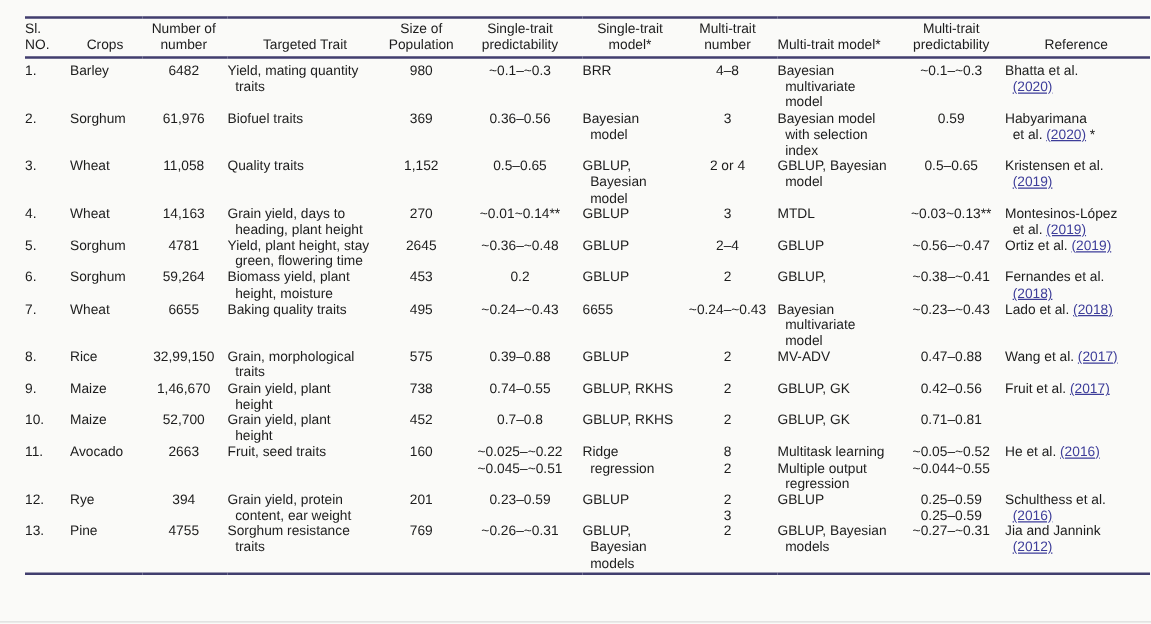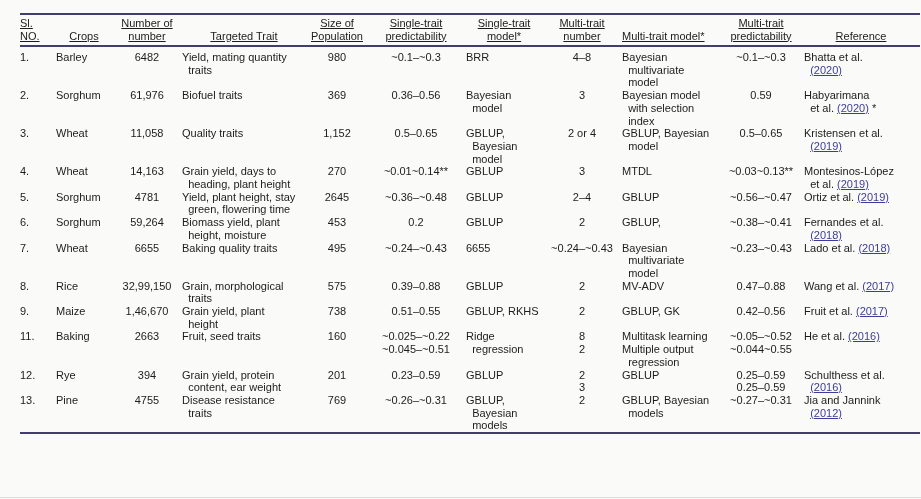--- a/index.html
+++ b/index.html
@@ -21,21 +21,20 @@
   }
   th{
     font-weight:normal;
     vertical-align:bottom;
     font-size:11px;
     line-height:12.5px;
     white-space:pre-line;
     border-bottom:2px solid #413e6e;
     padding:2px 2px 3px 0;
     text-align:center;
-    text-decoration:underline;
   }
   td{
     vertical-align:top;
     font-size:11px;
     line-height:12.7px;
     white-space:pre-wrap;
     padding:0 2px 0 0;
     text-align:center;
   }
   tbody tr:first-child td{padding-top:4px;}
@@ -205,30 +204,44 @@
           <td class="c-mpred">0.47–0.88</td>
           <td class="c-ref"><span class="ref-plain">Wang et al. </span><span class="ref-link">(2017)</span></td>
         </tr>
         <tr>
           <td class="c-no">9.</td>
           <td class="c-crop">Maize</td>
           <td class="c-markers">1,46,670</td>
           <td class="c-trait">Grain yield, plant
   height</td>
           <td class="c-pop">738</td>
-          <td class="c-spred">0.51–0.55</td>
+          <td class="c-spred">0.74–0.55</td>
           <td class="c-smodel">GBLUP, RKHS</td>
           <td class="c-mnum">2</td>
           <td class="c-mmodel">GBLUP, GK</td>
           <td class="c-mpred">0.42–0.56</td>
           <td class="c-ref"><span class="ref-plain">Fruit et al. </span><span class="ref-link">(2017)</span></td>
         </tr>
         <tr>
+          <td class="c-no">10.</td>
+          <td class="c-crop">Maize</td>
+          <td class="c-markers">52,700</td>
+          <td class="c-trait">Grain yield, plant
+  height</td>
+          <td class="c-pop">452</td>
+          <td class="c-spred">0.7–0.8</td>
+          <td class="c-smodel">GBLUP, RKHS</td>
+          <td class="c-mnum">2</td>
+          <td class="c-mmodel">GBLUP, GK</td>
+          <td class="c-mpred">0.71–0.81</td>
+          <td class="c-ref"></td>
+        </tr>
+        <tr>
           <td class="c-no">11.</td>
-          <td class="c-crop">Baking</td>
+          <td class="c-crop">Avocado</td>
           <td class="c-markers">2663</td>
           <td class="c-trait">Fruit, seed traits</td>
           <td class="c-pop">160</td>
           <td class="c-spred">~0.025–~0.22
 ~0.045–~0.51</td>
           <td class="c-smodel">Ridge
   regression</td>
           <td class="c-mnum">8
 2</td>
           <td class="c-mmodel">Multitask learning
@@ -252,21 +265,21 @@
           <td class="c-mmodel">GBLUP</td>
           <td class="c-mpred">0.25–0.59
 0.25–0.59</td>
           <td class="c-ref"><span class="ref-plain">Schulthess et al.
   </span><span class="ref-link">(2016)</span></td>
         </tr>
         <tr>
           <td class="c-no">13.</td>
           <td class="c-crop">Pine</td>
           <td class="c-markers">4755</td>
-          <td class="c-trait">Disease resistance
+          <td class="c-trait">Sorghum resistance
   traits</td>
           <td class="c-pop">769</td>
           <td class="c-spred">~0.26–~0.31</td>
           <td class="c-smodel">GBLUP,
   Bayesian
   models</td>
           <td class="c-mnum">2</td>
           <td class="c-mmodel">GBLUP, Bayesian
   models</td>
           <td class="c-mpred">~0.27–~0.31</td>

